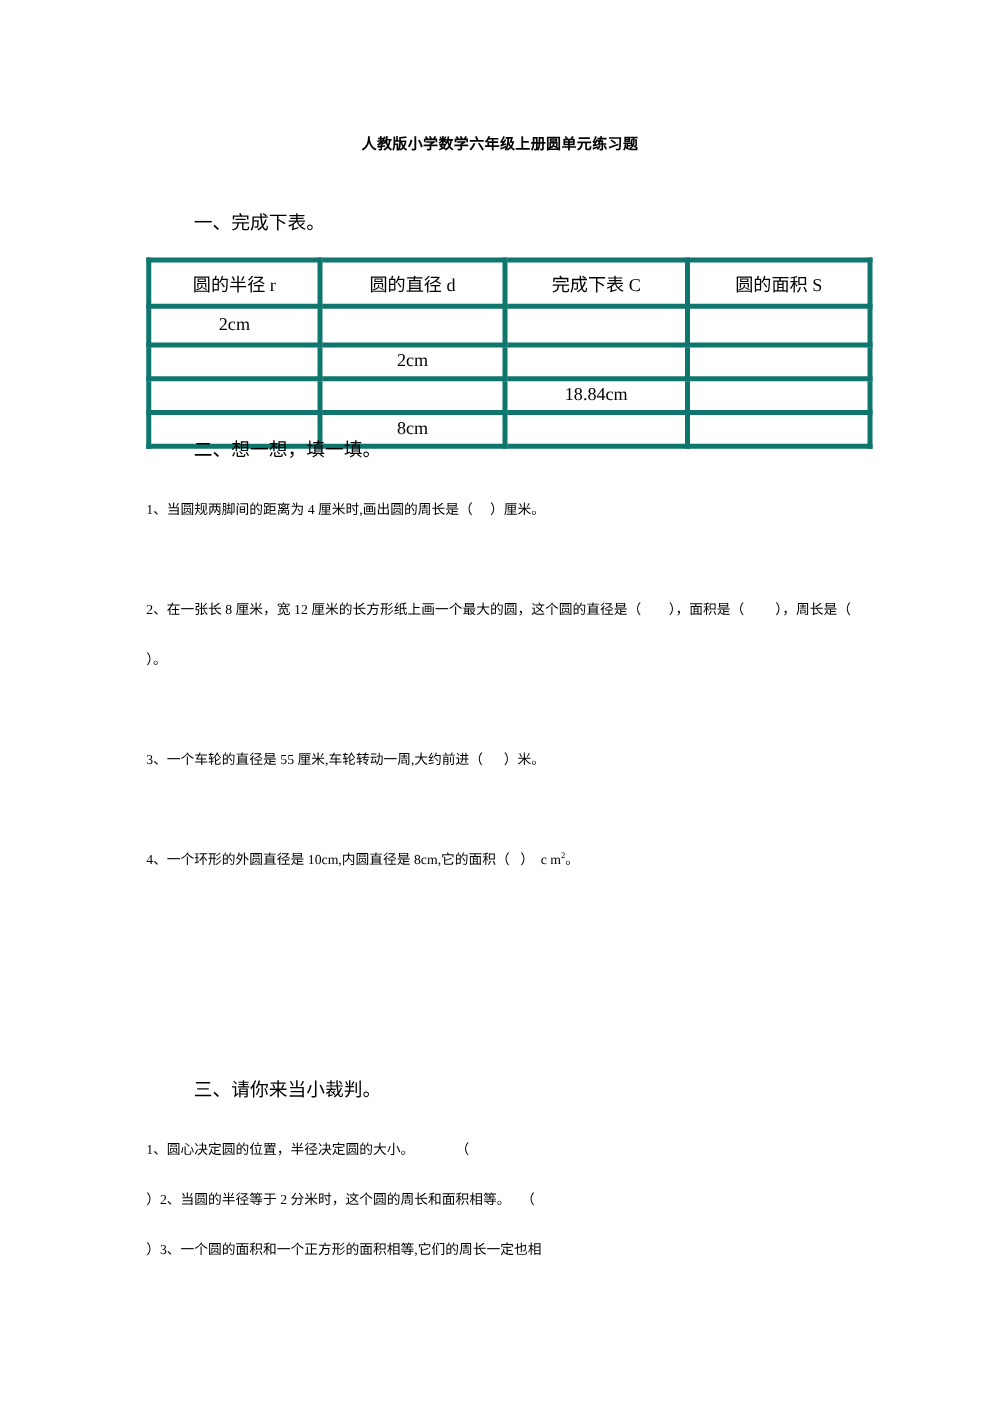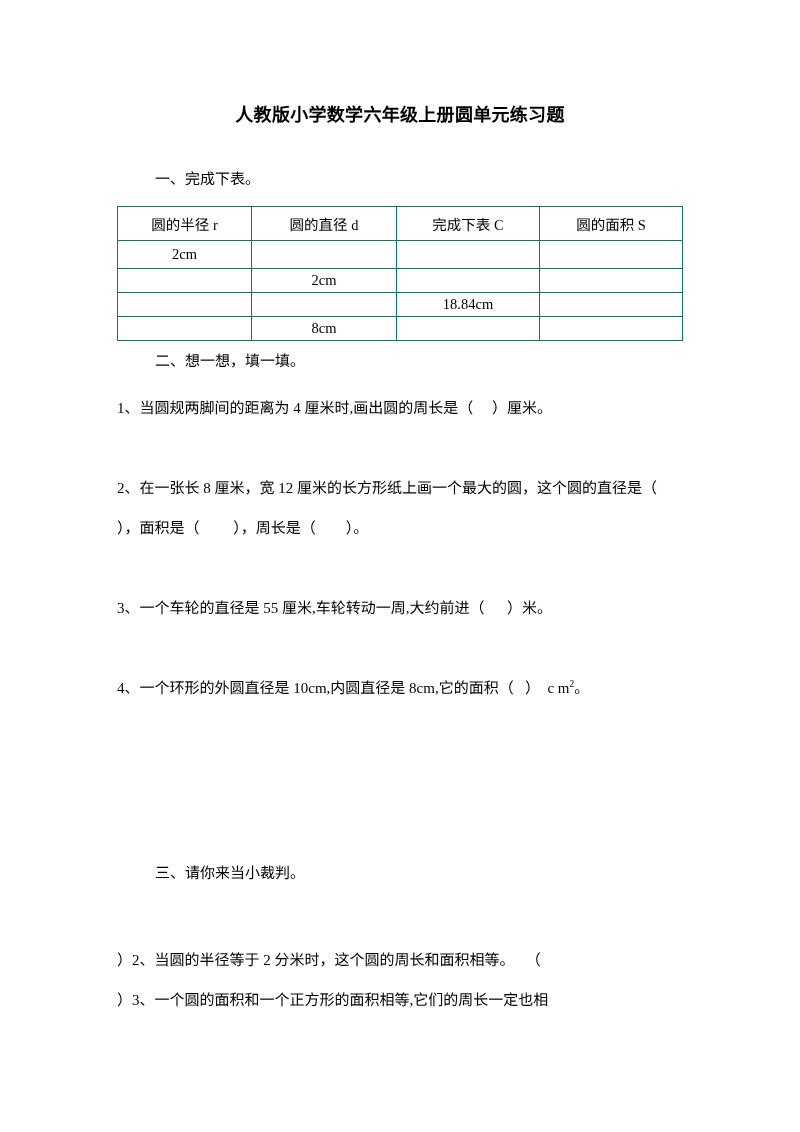--- a/index.html
+++ b/index.html
@@ -23,38 +23,38 @@
     height: 1132px;
     box-sizing: border-box;
     padding: 0;
   }
   .doc-title {
     position: absolute;
     left: 0;
     top: 103px;
     width: 800px;
     text-align: center;
-    font-size: 18px;
+    font-size: 12px;
     font-weight: bold;
     letter-spacing: 0.3px;
     line-height: 24px;
   }
   .section-heading {
     position: absolute;
     left: 117px;
     font-size: 15px;
     line-height: 22px;
     white-space: pre;
     margin-left: 38px;
   }
   .para {
     position: absolute;
     left: 117px;
     width: 566px;
-    font-size: 15px;
+    font-size: 11px;
     line-height: 40px;
     white-space: pre-wrap;
     word-break: break-all;
   }
   sup {
     font-size: 0.62em;
     vertical-align: super;
     line-height: 0;
   }
 
@@ -64,21 +64,21 @@
     left: 117px;
     top: 206px;
     width: 561px;
   }
   table.qtable {
     border-collapse: collapse;
     width: 561px;
     table-layout: fixed;
   }
   table.qtable td, table.qtable th {
-    border: 1px solid #0f766e;
+    border: 4px solid #0f766e;
     font-weight: normal;
     font-size: 14.5px;
     text-align: center;
     vertical-align: middle;
     padding: 0;
   }
   table.qtable thead th {
     height: 33px;
   }
   table.qtable tbody td {
@@ -146,18 +146,19 @@
 
   <div class="para" style="top:468px;">2、在一张长 8 厘米，宽 12 厘米的长方形纸上画一个最大的圆，这个圆的直径是（        ），面积是（         ），周长是（        ）。</div>
 
   <div class="para" style="top:588px;">3、一个车轮的直径是 55 厘米,车轮转动一周,大约前进（      ）米。</div>
 
   <div class="para" style="top:668px;"><span>4、一个环形的外圆直径是 10cm,内圆直径是 8cm,它的面积（   ）  c m<sup>2</sup>。</span></div>
 
 
   <div class="section-heading" style="top:862px;">三、请你来当小裁判。</div>
 
+  <div class="para" style="top:900px;">1、圆心决定圆的位置，半径决定圆的大小。            （</div>
 
   <div class="para" style="top:940px;">）2、当圆的半径等于 2 分米时，这个圆的周长和面积相等。   （</div>
 
   <div class="para" style="top:980px;">）3、一个圆的面积和一个正方形的面积相等,它们的周长一定也相</div>
 
 </div>
 
 </body></html>

